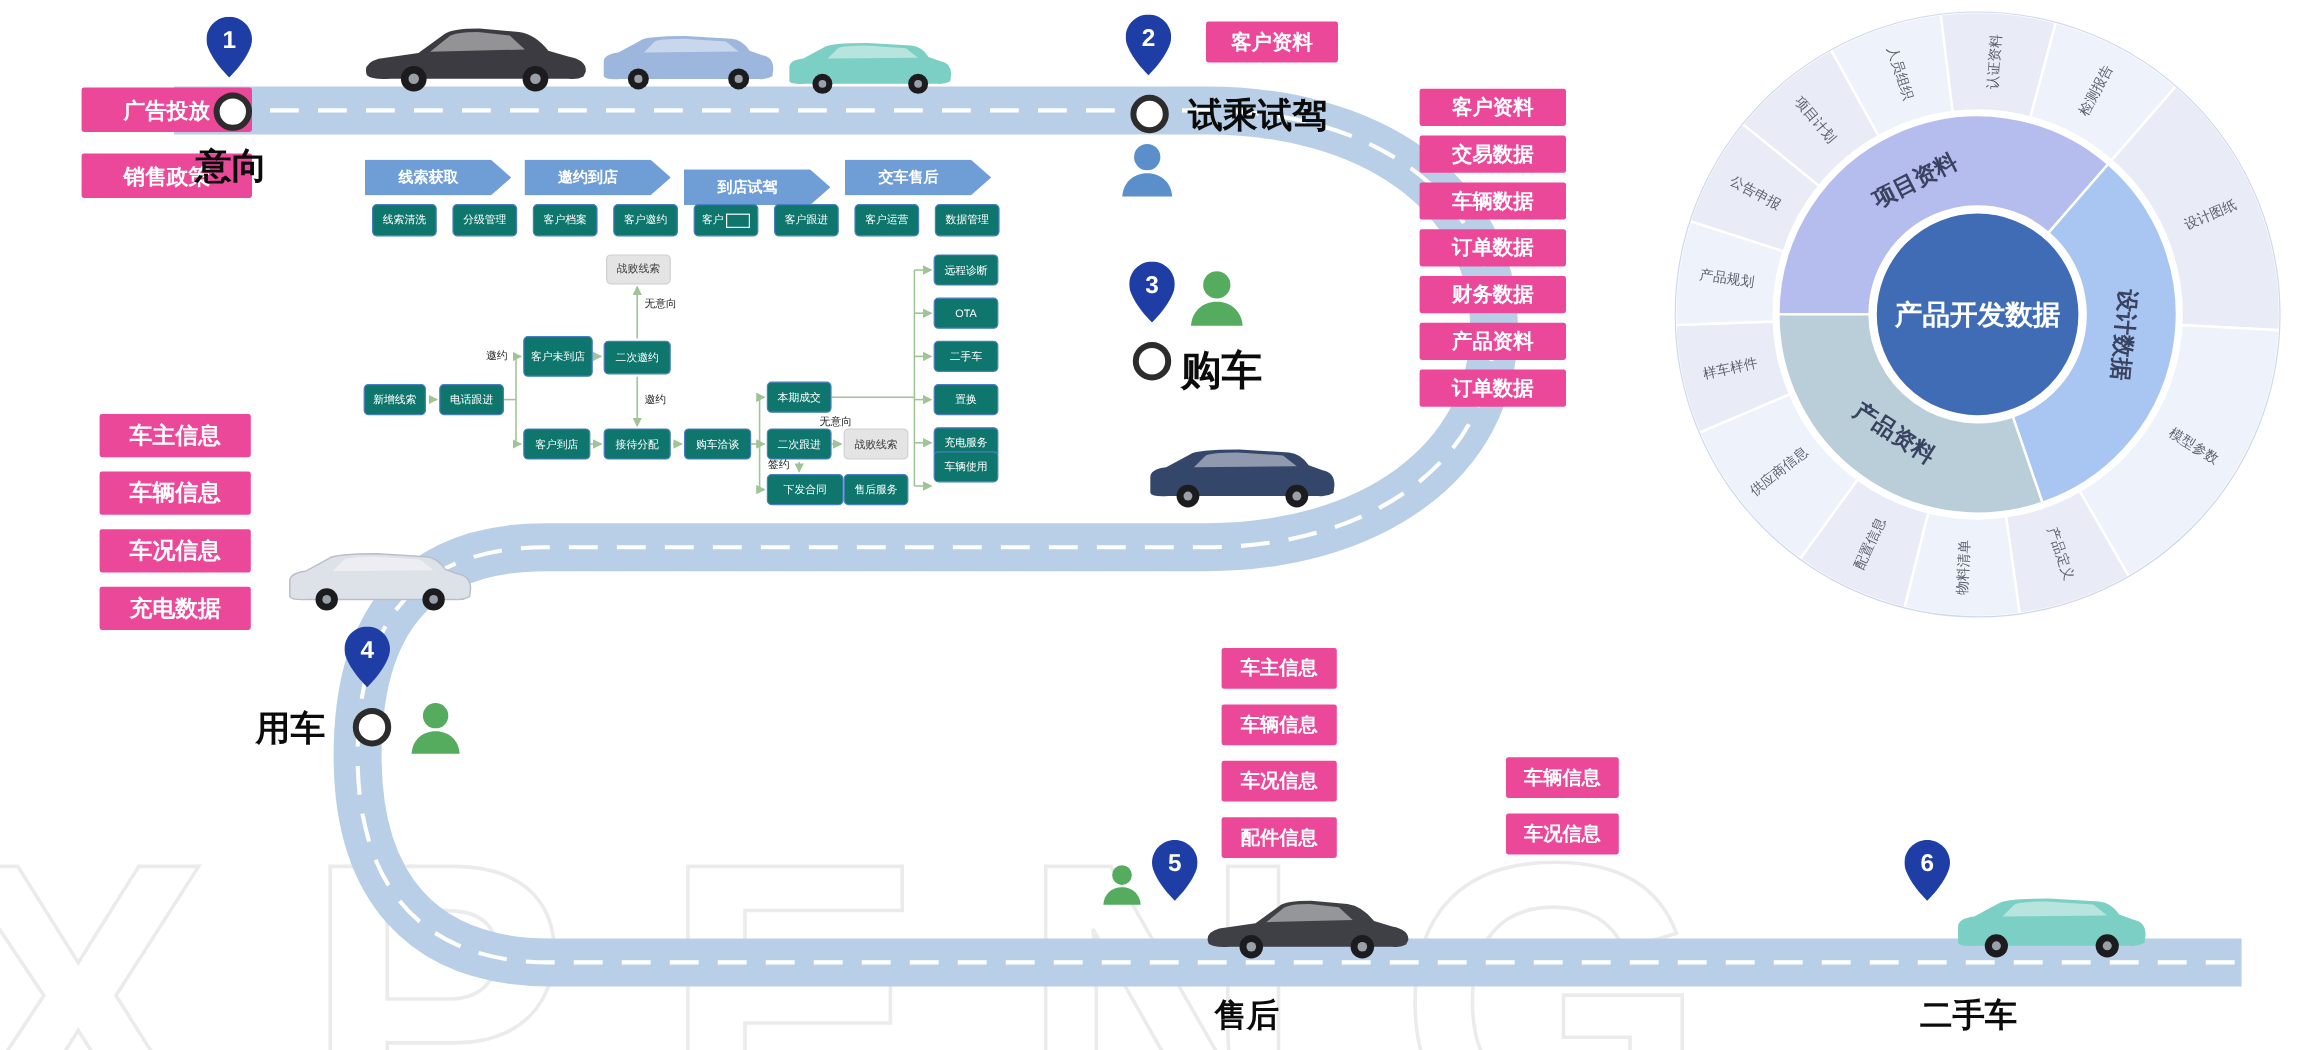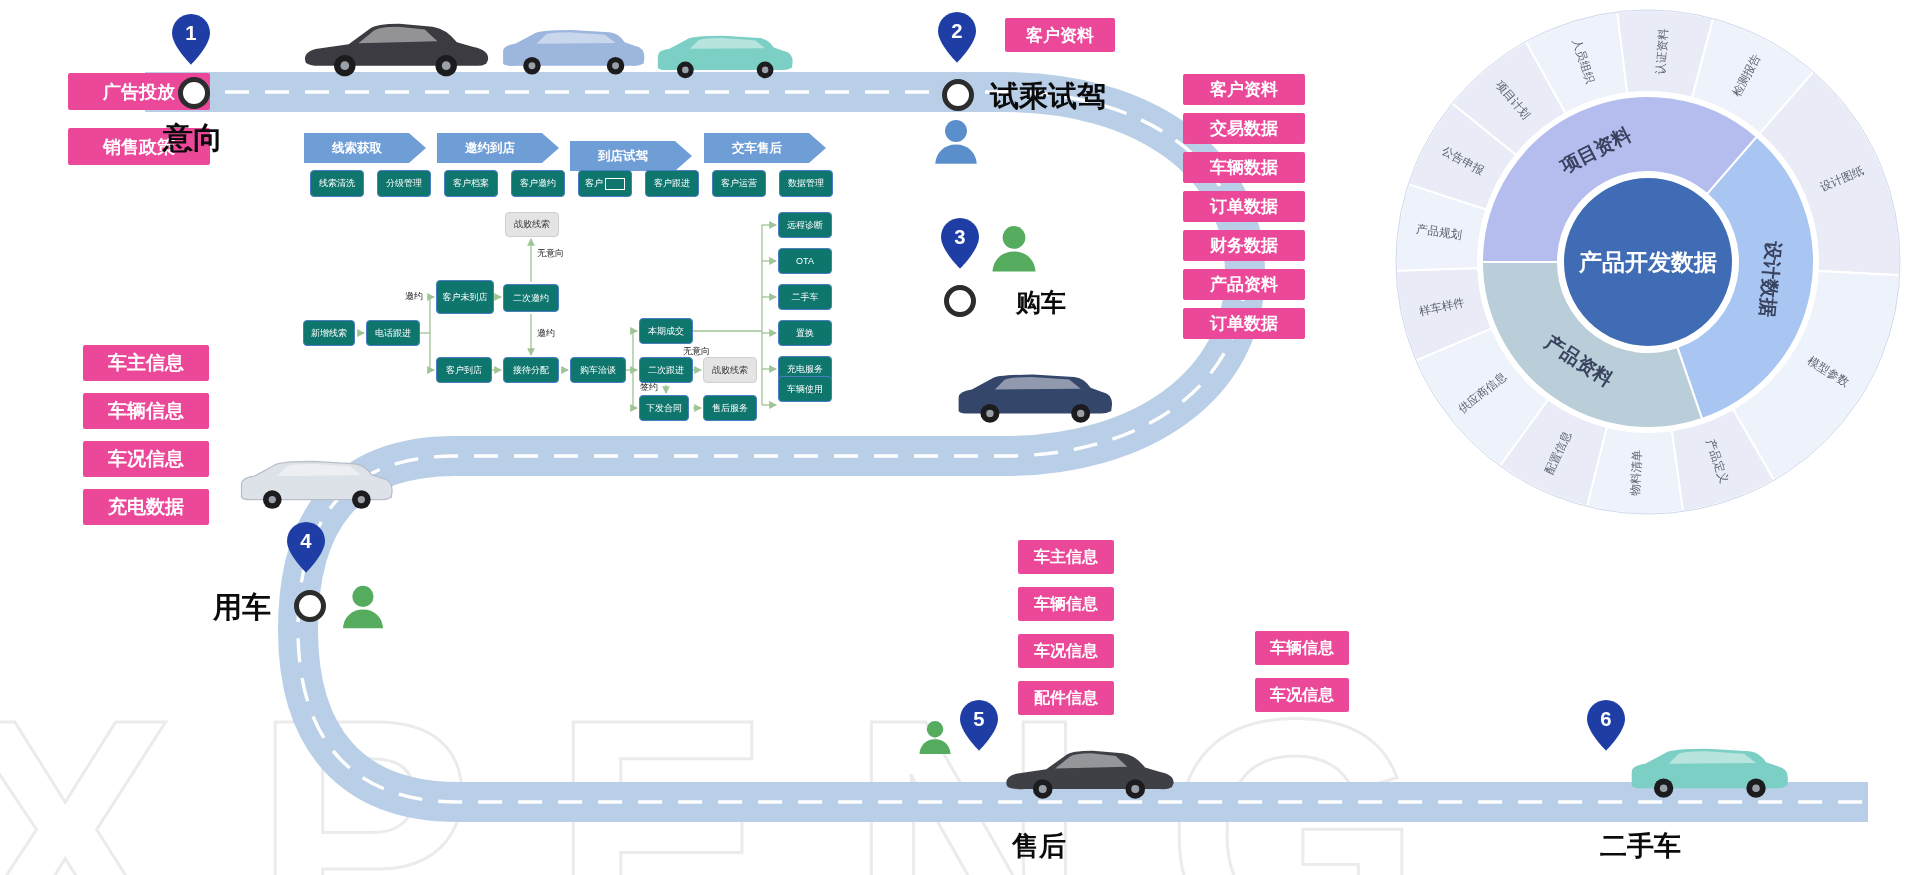--- a/index.html
+++ b/index.html
@@ -114,21 +114,21 @@
     <svg viewBox="0 0 30 40" width="38">
         <path d="M15 0C6.7 0 0 6.7 0 15c0 10.4 15 25 15 25s15-14.6 15-25C30 6.7 23.3 0 15 0Z" fill="#1e3ea6"></path>
         <text x="15" y="20.5" text-anchor="middle" font-size="16" font-weight="bold" fill="#fff">3</text>
       </svg>
   </div>
   <svg class="person" style="left:985px;top:222px" width="58" viewBox="0 0 24 22">
     <circle cx="12" cy="6.4" r="4.7" fill="#55ab5e"></circle>
       <path d="M12 12.2c-5 0-8.6 3.4-8.9 8.3h17.8c-.3-4.9-3.9-8.3-8.9-8.3Z" fill="#55ab5e"></path>
     </svg>
   <div class="stage-circle" style="left:944px;top:285px"></div>
-  <div class="stage-label" style="left:1016px;top:286px;font-size:25px">购车</div>
+  <div class="stage-label" style="left:984px;top:286px;font-size:34px">购车</div>
 
   <div class="pin" style="left:287px;top:522px">
     <svg viewBox="0 0 30 40" width="38">
         <path d="M15 0C6.7 0 0 6.7 0 15c0 10.4 15 25 15 25s15-14.6 15-25C30 6.7 23.3 0 15 0Z" fill="#1e3ea6"></path>
         <text x="15" y="20.5" text-anchor="middle" font-size="16" font-weight="bold" fill="#fff">4</text>
       </svg>
   </div>
   <div class="stage-circle" style="left:294px;top:590px"></div>
   <div class="stage-label" style="left:213px;top:588px;font-size:29px">用车</div>
   <svg class="person" style="left:336px;top:582px" width="54" viewBox="0 0 24 22">
@@ -199,21 +199,21 @@
       <div class="flow-node" style="left: 366px; top: 320px; width: 54px; height: 26px;">电话跟进</div>
       <div class="flow-node" style="left: 436px; top: 280px; width: 58px; height: 34px;">客户未到店</div>
       <div class="flow-node" style="left: 503px; top: 284px; width: 56px; height: 28px;">二次邀约</div>
       <div class="flow-node gray" style="left: 505px; top: 212px; width: 54px; height: 25px;">战败线索</div>
       <div class="flow-node" style="left: 436px; top: 357px; width: 56px; height: 26px;">客户到店</div>
       <div class="flow-node" style="left: 503px; top: 357px; width: 56px; height: 26px; text-align: center;">接待分配</div>
       <div class="flow-node" style="left: 570px; top: 357px; width: 56px; height: 26px;">购车洽谈</div>
       <div class="flow-node" style="left: 639px; top: 318px; width: 54px; height: 26px;">本期成交</div>
       <div class="flow-node" style="left: 639px; top: 357px; width: 54px; height: 26px;">二次跟进</div>
       <div class="flow-node gray" style="left: 703px; top: 357px; width: 54px; height: 26px;">战败线索</div>
-      <div class="flow-node" style="left: 639px; top: 395px; width: 50px; height: 26px;">下发合同</div>
+      <div class="flow-node" style="left: 639px; top: 395px; width: 64px; height: 26px;">下发合同</div>
       <div class="flow-node" style="left: 703px; top: 395px; width: 54px; height: 26px;">售后服务</div>
       <div class="flow-node" style="left: 778px; top: 212px; width: 54px; height: 26px;">远程诊断</div>
       <div class="flow-node" style="left: 778px; top: 248px; width: 54px; height: 26px;">OTA</div>
       <div class="flow-node" style="left: 778px; top: 284px; width: 54px; height: 26px;">二手车</div>
       <div class="flow-node" style="left: 778px; top: 320px; width: 54px; height: 26px;">置换</div>
       <div class="flow-node" style="left: 778px; top: 356px; width: 54px; height: 26px;">充电服务</div>
       <div class="flow-node" style="left: 778px; top: 376px; width: 54px; height: 26px;">车辆使用</div>
       <div class="edge-label" style="left: 537px; top: 247px;">无意向</div>
       <div class="edge-label" style="left: 405px; top: 290px;">邀约</div>
       <div class="edge-label" style="left: 537px; top: 327px;">邀约</div>

